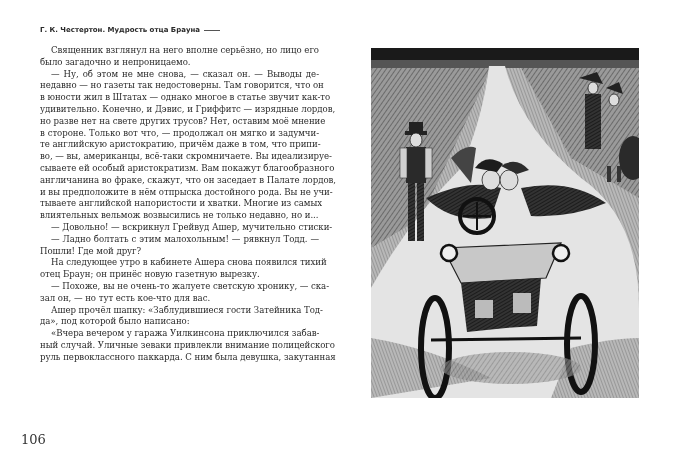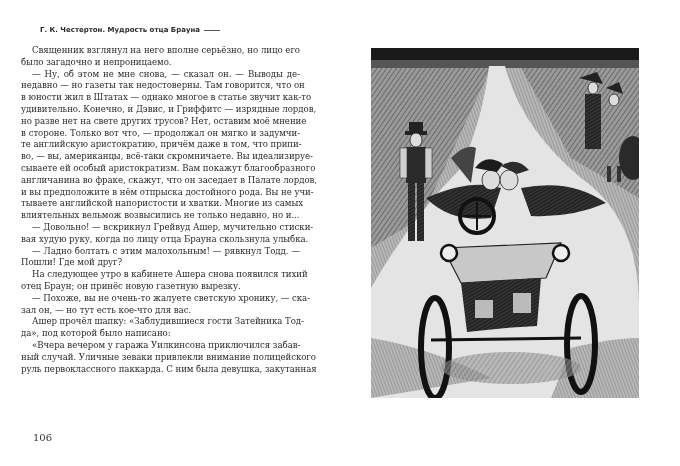--- a/index.html
+++ b/index.html
@@ -9,31 +9,31 @@
     .page-right { position: absolute; left: 340px; top: 0; width: 340px; height: 466px; }
 
     .running-head {
       position: absolute; left: 33px; top: 26px;
       font-family: "DejaVu Sans", sans-serif; font-size: 7px; font-weight: bold;
       color: #2a2a2a; white-space: nowrap; display: flex; align-items: center; margin-left: 7px;
     }
     .running-head .rule { display: inline-block; width: 16px; height: 1px; background: #555; margin-left: 4px; }
 
     .body-text {
-      position: absolute; left: 21px; top: 45px; width: 279px;
+      position: absolute; left: 40px; top: 45px; width: 279px;
       font-family: "DejaVu Serif", serif; font-size: 8.6px; line-height: 11.8px;
       color: #2b2b2b; letter-spacing: -0.05px;
     }
     .body-text .ln { display: block; white-space: nowrap; text-align: justify; text-align-last: justify; height: 11.8px; overflow: visible; }
     .body-text .ln.last { text-align-last: left; }
     .body-text .ln.indent { padding-left: 11px; }
 
     .folio {
-      position: absolute; left: 33px; top: 432px;
-      font-family: "DejaVu Serif", serif; font-size: 10px; color: #333;
+      position: absolute; left: 21px; top: 432px;
+      font-family: "DejaVu Serif", serif; font-size: 13px; color: #333;
     }
 
     .illustration {
       position: absolute; left: 31px; top: 48px; width: 268px; height: 350px;
       background: #d8d8d8; overflow: hidden;
     }
     .illustration svg { display: block; }
   </style>
 </head>
 <body>
@@ -54,21 +54,20 @@
       <span class="ln">но разве нет на свете других трусов? Нет, оставим моё мнение</span>
       <span class="ln">в стороне. Только вот что, — продолжал он мягко и задумчи-</span>
       <span class="ln">те английскую аристократию, причём даже в том, что припи-</span>
       <span class="ln">во, — вы, американцы, всё-таки скромничаете. Вы идеализируе-</span>
       <span class="ln">сываете ей особый аристократизм. Вам покажут благообразного</span>
       <span class="ln">англичанина во фраке, скажут, что он заседает в Палате лордов,</span>
       <span class="ln">и вы предположите в нём отпрыска достойного рода. Вы не учи-</span>
       <span class="ln">тываете английской напористости и хватки. Многие из самых</span>
       <span class="ln last">влиятельных вельмож возвысились не только недавно, но и...</span>
       <span class="ln indent">— Довольно! — вскрикнул Грейвуд Ашер, мучительно стиски-</span>
-      <span class="ln last">вая худую руку, когда по лицу отца Брауна скользнула улыбка.</span>
       <span class="ln indent">— Ладно болтать с этим малохольным! — рявкнул Тодд. —</span>
       <span class="ln last">Пошли! Где мой друг?</span>
       <span class="ln indent">На следующее утро в кабинете Ашера снова появился тихий</span>
       <span class="ln last">отец Браун; он принёс новую газетную вырезку.</span>
       <span class="ln indent">— Похоже, вы не очень-то жалуете светскую хронику, — ска-</span>
       <span class="ln last">зал он, — но тут есть кое-что для вас.</span>
       <span class="ln indent">Ашер прочёл шапку: «Заблудившиеся гости Затейника Тод-</span>
       <span class="ln last">да», под которой было написано:</span>
       <span class="ln indent">«Вчера вечером у гаража Уилкинсона приключился забав-</span>
       <span class="ln">ный случай. Уличные зеваки привлекли внимание полицейского</span>

